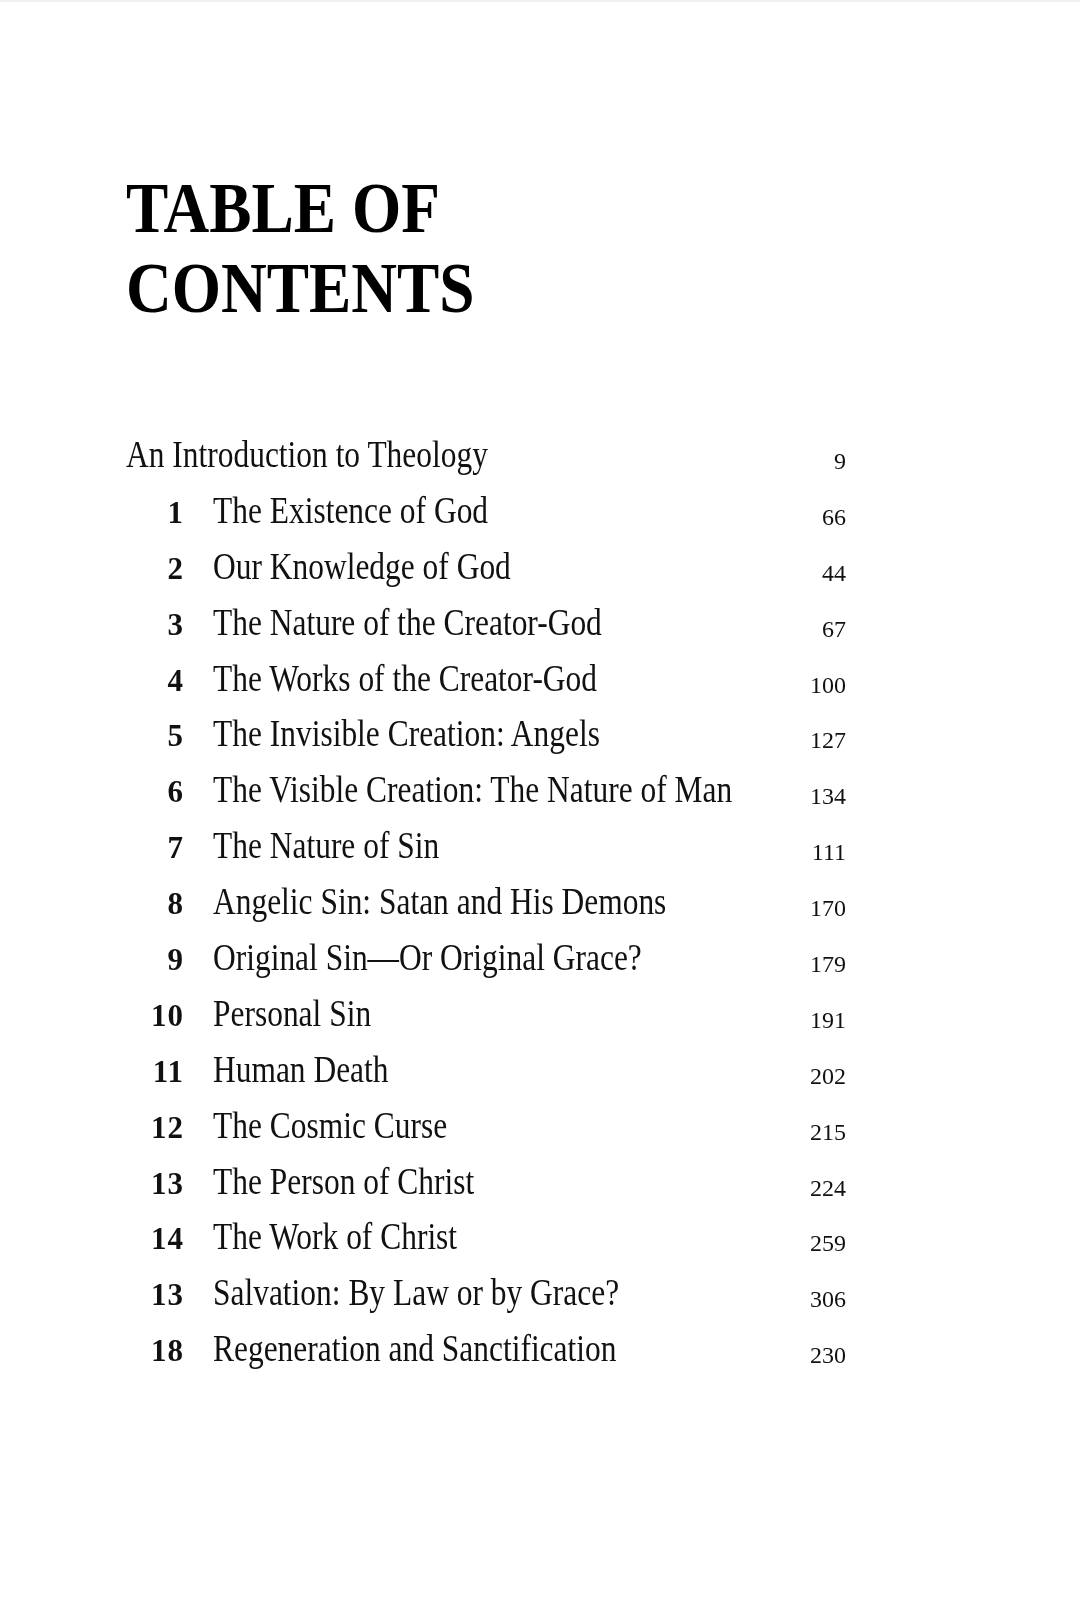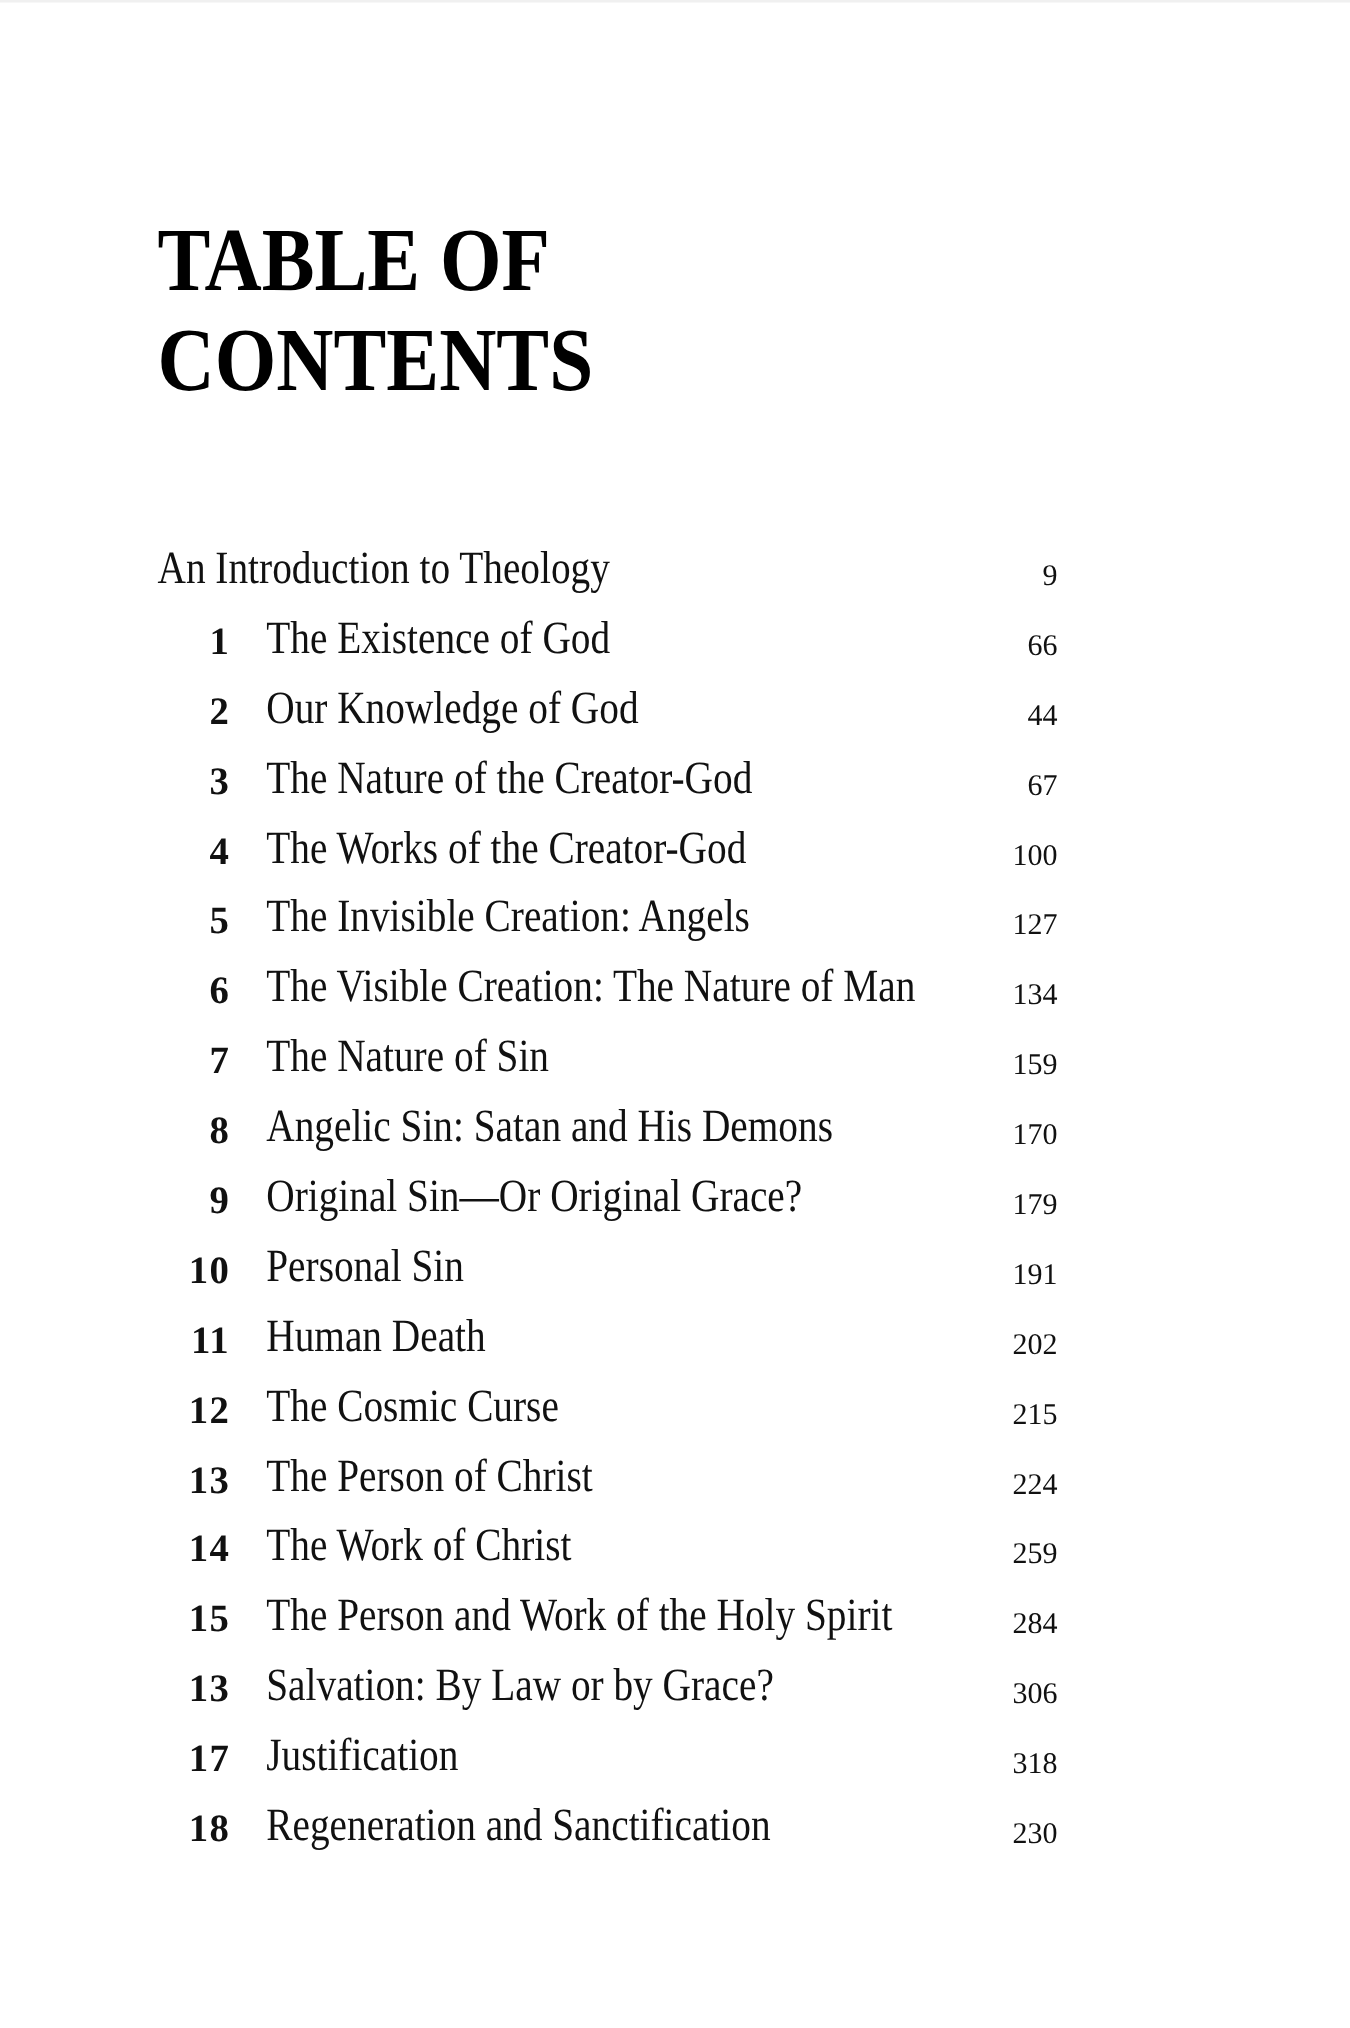--- a/index.html
+++ b/index.html
@@ -137,21 +137,21 @@
 
   <div class="row">
     <span class="num">6</span>
     <span class="chap-title">The Visible Creation: The Nature of Man</span>
     <span class="page">134</span>
   </div>
 
   <div class="row">
     <span class="num">7</span>
     <span class="chap-title">The Nature of Sin</span>
-    <span class="page">159</span>
+    <span class="page">111</span>
   </div>
 
   <div class="row">
     <span class="num">8</span>
     <span class="chap-title">Angelic Sin: Satan and His Demons</span>
     <span class="page">170</span>
   </div>
 
   <div class="row">
     <span class="num">9</span>
@@ -182,37 +182,27 @@
     <span class="chap-title">The Person of Christ</span>
     <span class="page">224</span>
   </div>
 
   <div class="row">
     <span class="num">14</span>
     <span class="chap-title">The Work of Christ</span>
     <span class="page">259</span>
   </div>
 
-  <div class="row">
-    <span class="num">15</span>
-    <span class="chap-title">The Person and Work of the Holy Spirit</span>
-    <span class="page">284</span>
-  </div>
 
   <div class="row">
     <span class="num">13</span>
     <span class="chap-title">Salvation: By Law or by Grace?</span>
     <span class="page">306</span>
   </div>
 
-  <div class="row">
-    <span class="num">17</span>
-    <span class="chap-title">Justification</span>
-    <span class="page">318</span>
-  </div>
 
   <div class="row">
     <span class="num">18</span>
     <span class="chap-title">Regeneration and Sanctification</span>
     <span class="page">230</span>
   </div>
 
 </div>
 
 </body></html>

